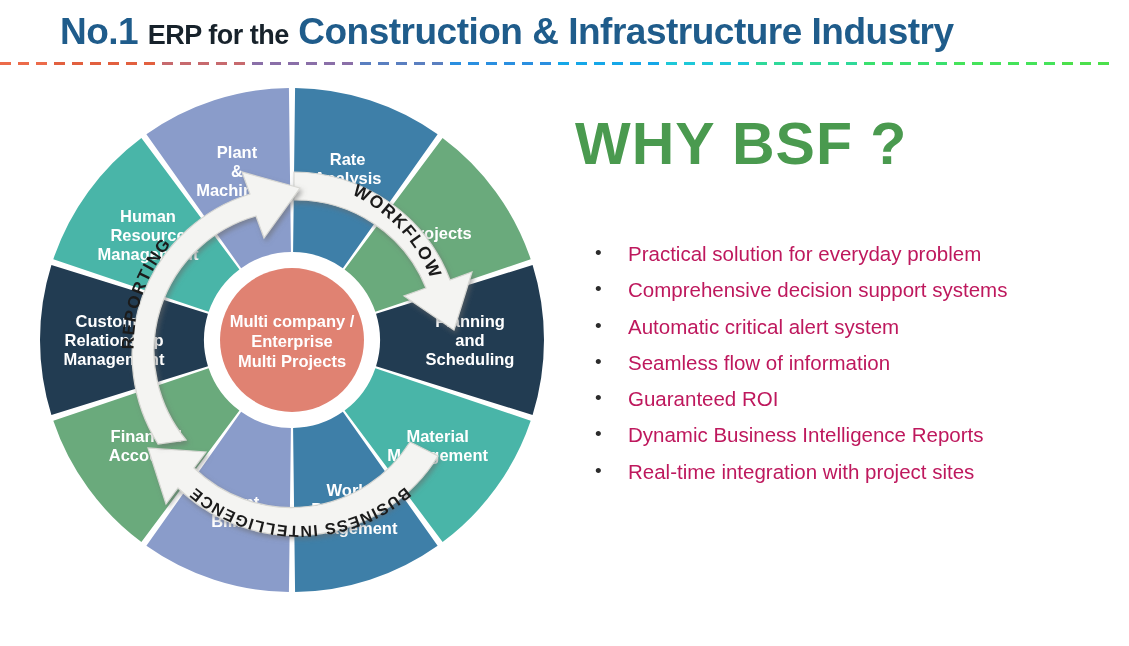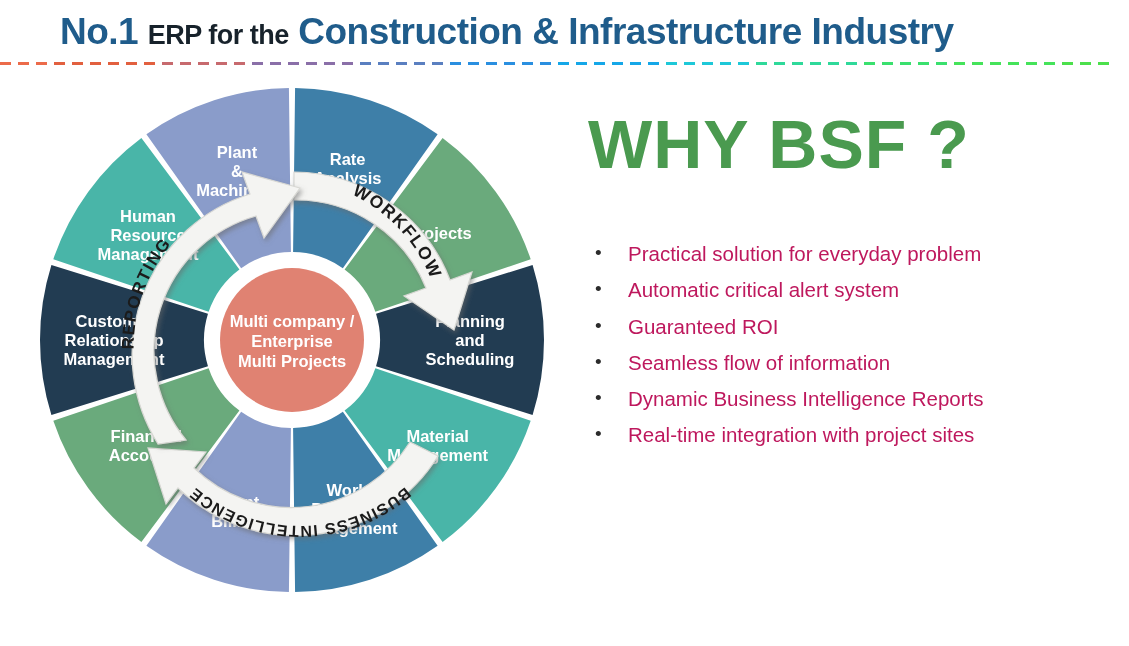--- a/index.html
+++ b/index.html
@@ -26,22 +26,22 @@
     position:absolute;left:0;top:62px;width:1129px;height:4px;
   }
   .rule .seg{position:absolute;top:0;height:3px;}
 
   
   .wheel-wrap{position:absolute;left:36px;top:84px;width:512px;height:512px;}
   .wheel-wrap svg{display:block;}
 
   
   .why{
-    position:absolute;left:588px;top:96px;
-    font-size:68px;line-height:96px;font-weight:700;
+    position:absolute;left:575px;top:96px;
+    font-size:59px;line-height:96px;font-weight:700;
     color:#4a9a4f;letter-spacing:1px;white-space:nowrap;
   }
   .bullets{
     position:absolute;left:586px;top:236px;width:520px;
     margin:0;padding:0;list-style:none;
   }
   .bullets li{
     position:relative;padding-left:42px;
     font-size:20.5px;line-height:36.3px;color:#be185d;
     font-family:"Liberation Sans", sans-serif;
@@ -213,20 +213,21 @@
       <circle cx="256" cy="256" r="72" fill="#e08272"></circle>
       <text x="256" y="243" text-anchor="middle" font-size="16.5" font-weight="700" fill="#ffffff" font-family="Liberation Sans, sans-serif">Multi company /</text>
       <text x="256" y="263" text-anchor="middle" font-size="16.5" font-weight="700" fill="#ffffff" font-family="Liberation Sans, sans-serif">Enterprise</text>
       <text x="256" y="283" text-anchor="middle" font-size="16.5" font-weight="700" fill="#ffffff" font-family="Liberation Sans, sans-serif">Multi Projects</text>
     </svg>
   </div>
 
   <div class="why">WHY BSF ?</div>
   <ul class="bullets" id="bullets">
       <li>Practical solution for everyday problem</li>
+      <li>Comprehensive decision support systems</li>
       <li>Automatic critical alert system</li>
+      <li>Seamless flow of information</li>
       <li>Guaranteed ROI</li>
-      <li>Seamless flow of information</li>
       <li>Dynamic Business Intelligence Reports</li>
       <li>Real-time integration with project sites</li>
     </ul>
 
 </div>
 
 </body></html>

